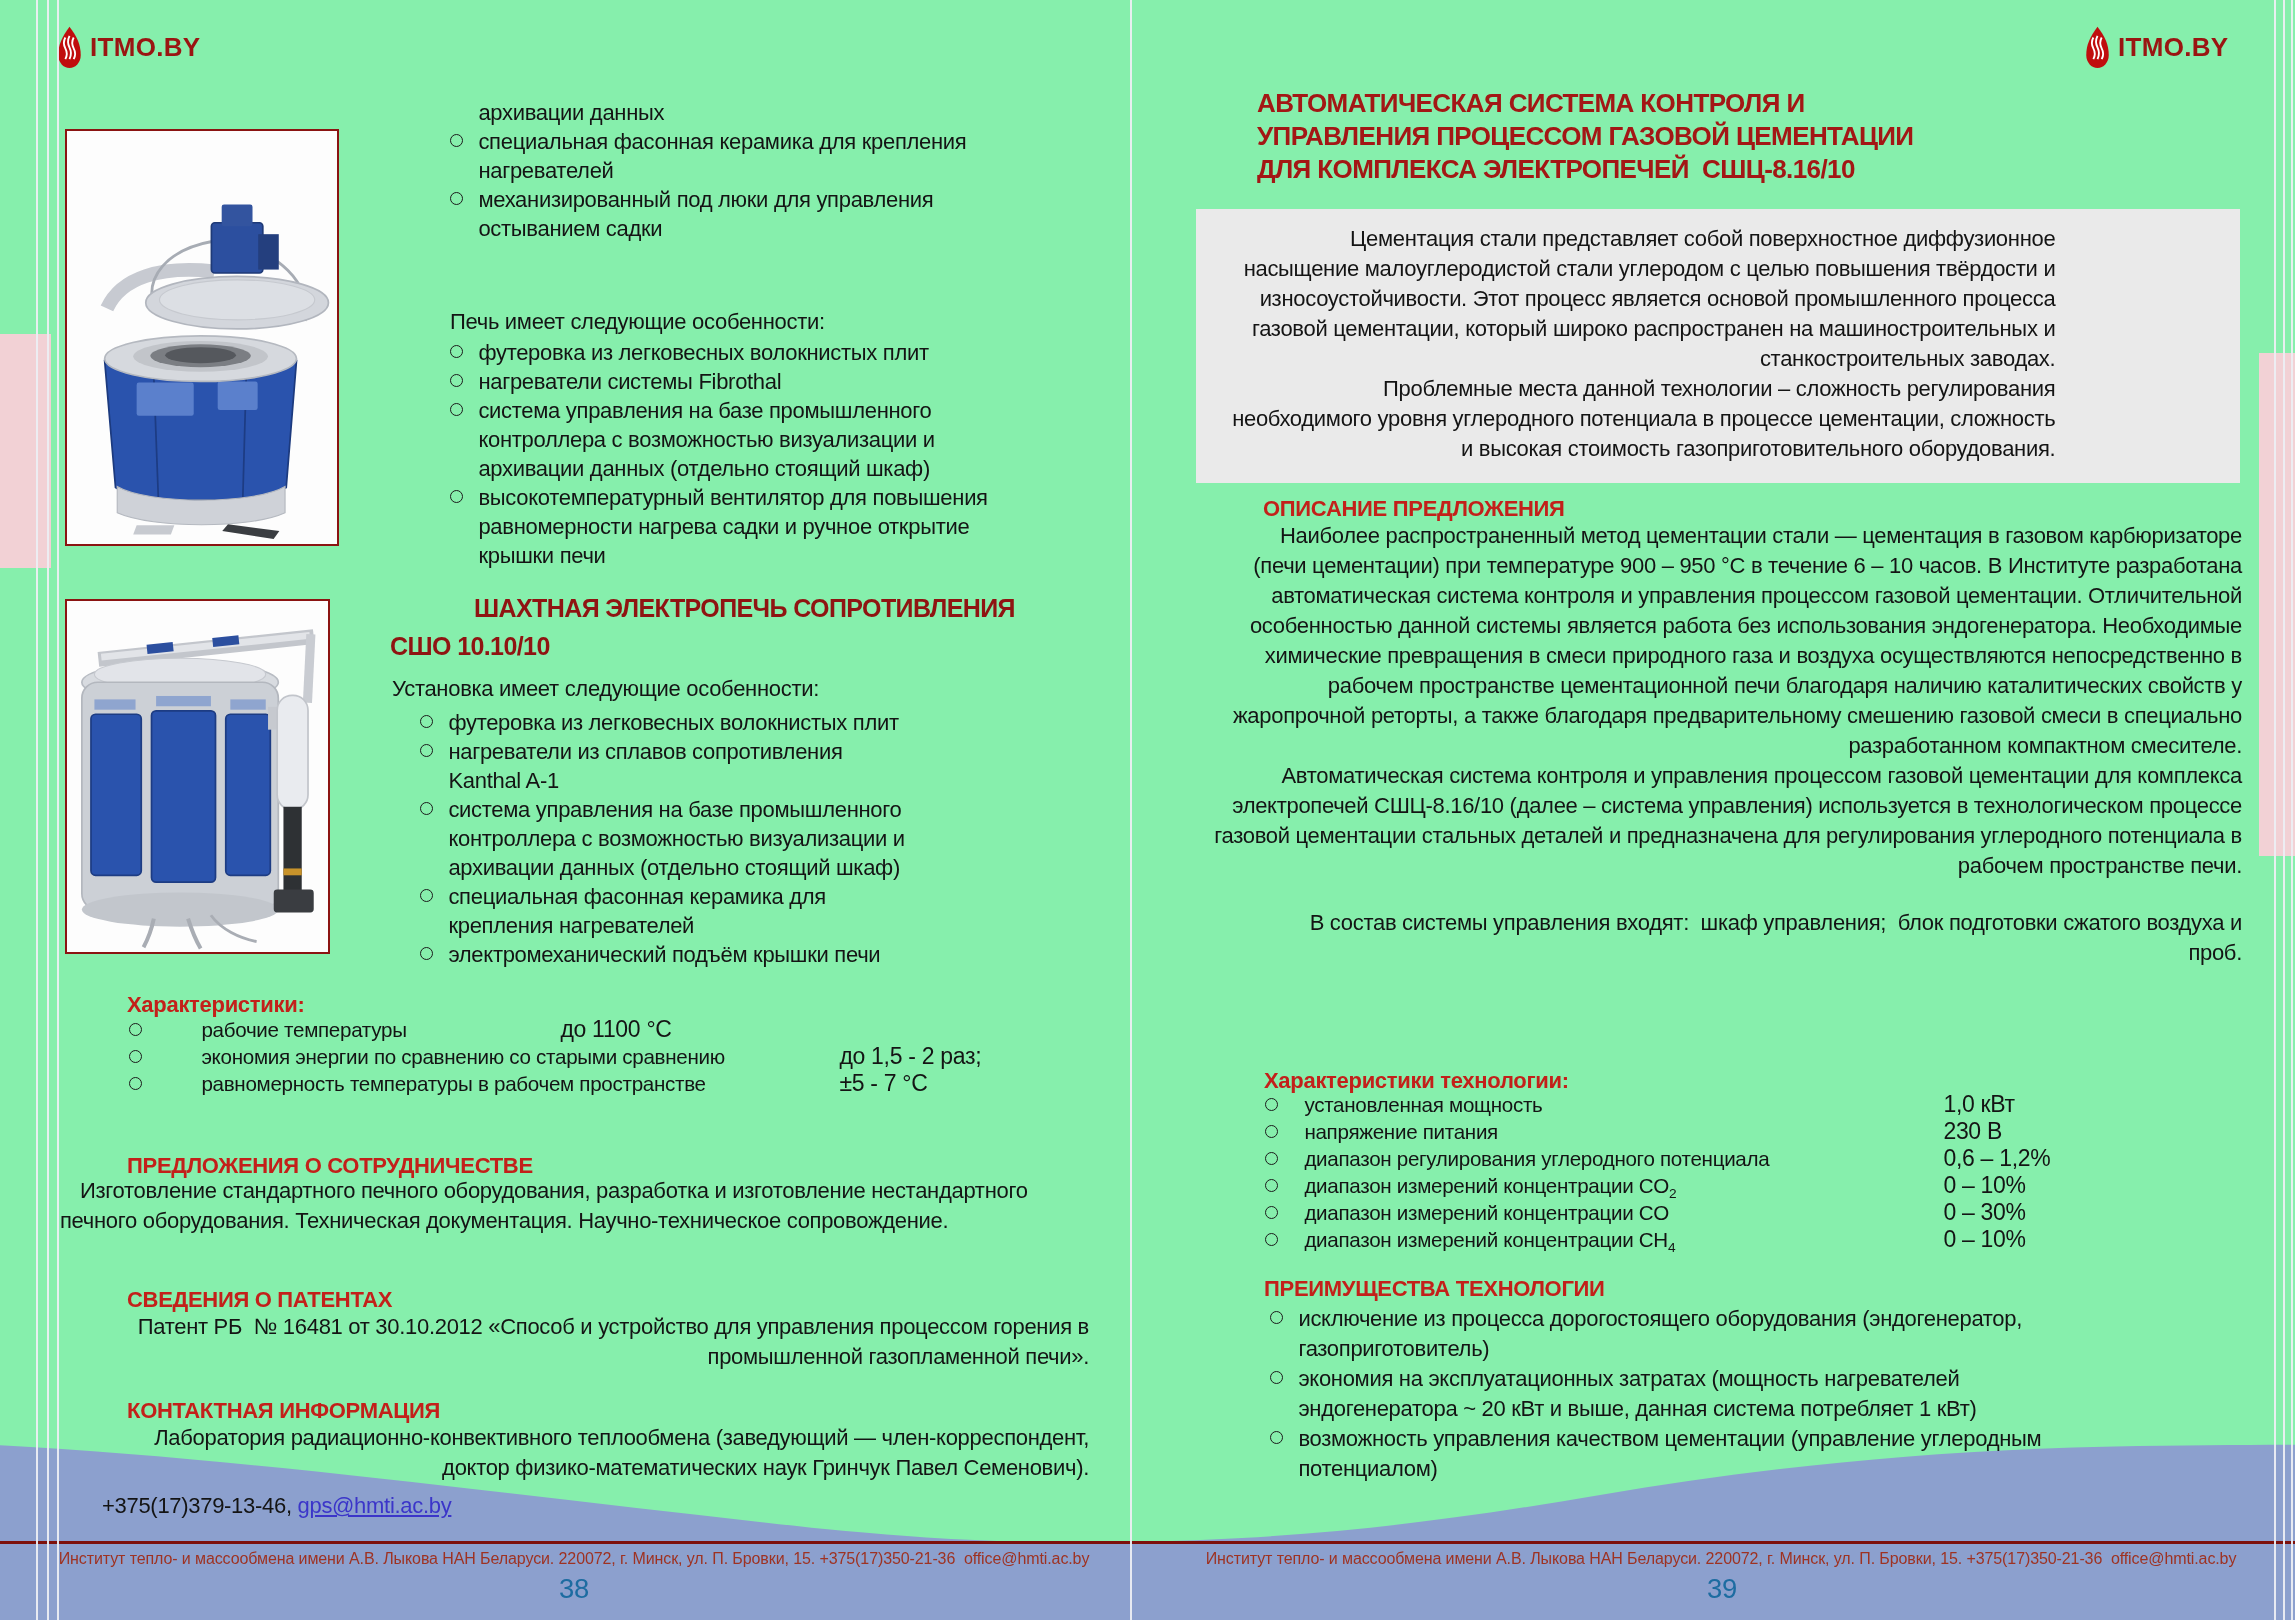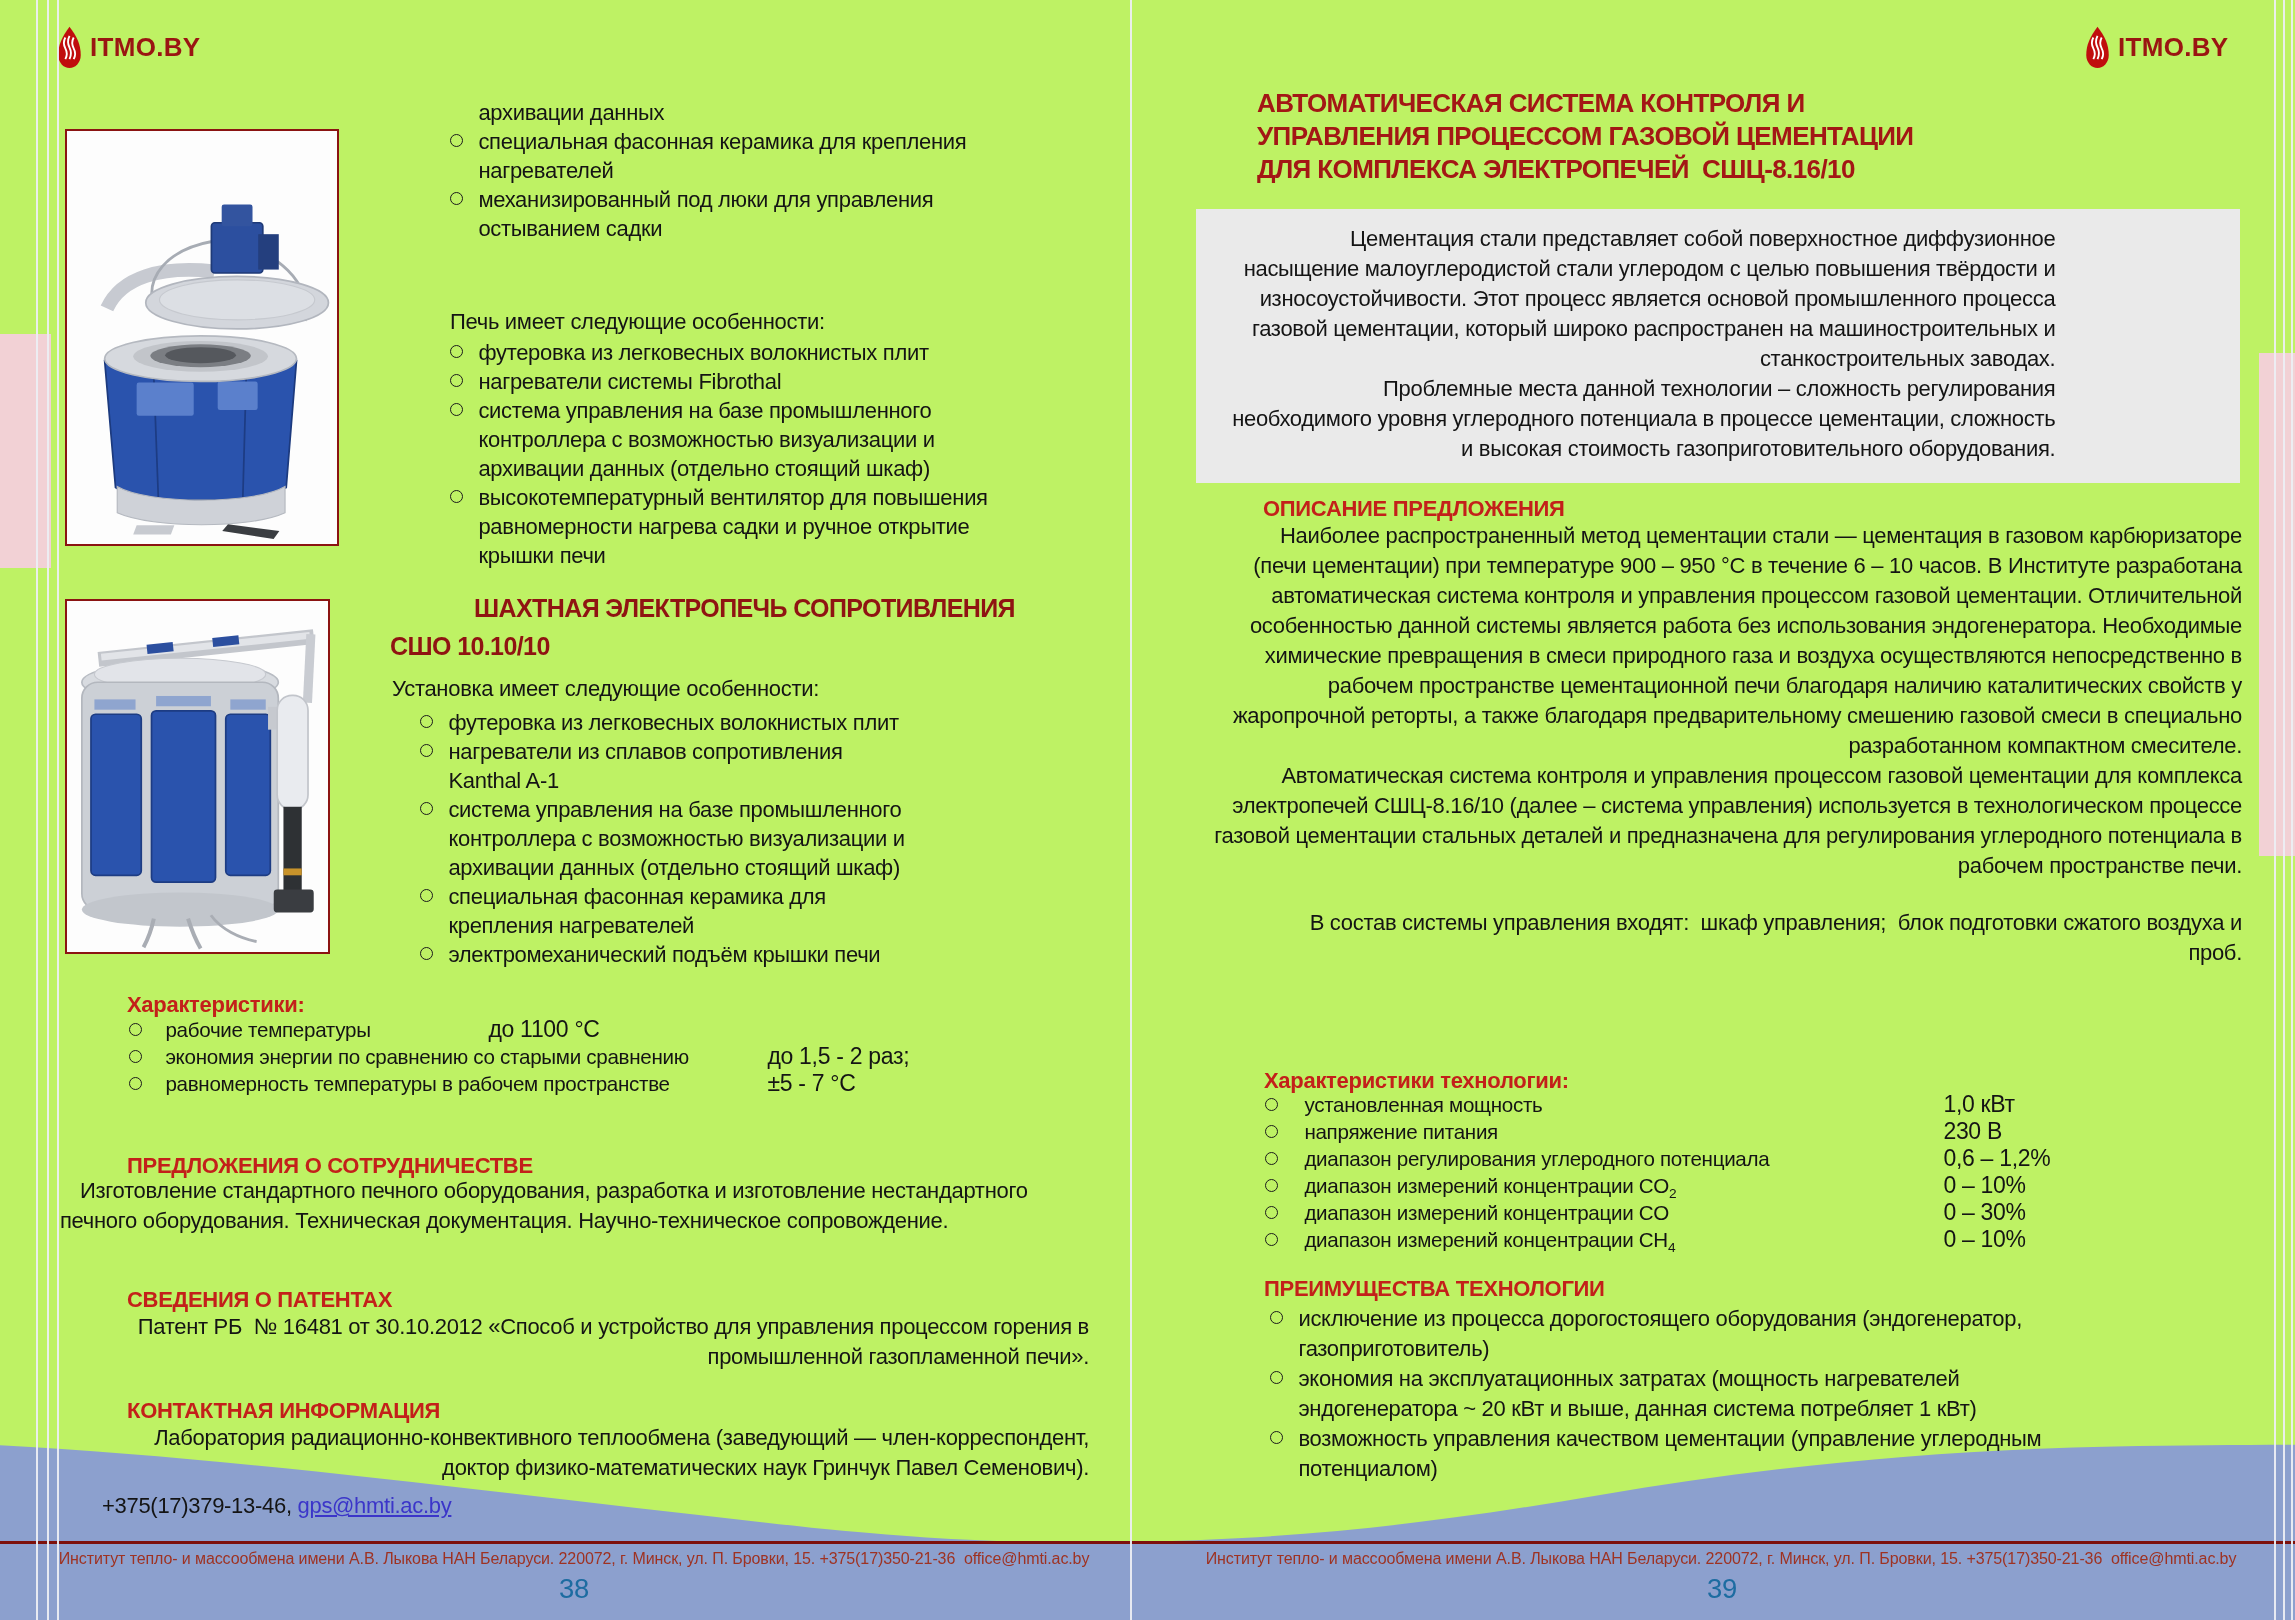--- a/index.html
+++ b/index.html
@@ -1,16 +1,16 @@
 <!DOCTYPE html>
 <html style="font-size:9.1px"><head>
 <meta charset="utf-8">
 <style>
   html,body{margin:0;padding:0;background:#777;}
-  #sheet{position:relative;width:2295px;height:1620px;background:#bef264;overflow:hidden;
+  #sheet{position:relative;width:2295px;height:1620px;background:#86efac;overflow:hidden;
          font-family:"Liberation Sans",sans-serif;color:#141414;letter-spacing:-0.3px;}
   .abs{position:absolute;}
   
   .pink{background:#f2d1d5;z-index:1;}
   .vline{position:absolute;top:0;height:1620px;width:1.7px;background:rgba(236,238,243,0.95);z-index:6;}
   .wave{position:absolute;left:0;top:1372px;width:2295px;height:249px;z-index:2;}
   .footline{position:absolute;left:0;top:1541px;width:2295px;height:2.9px;background:#7d100c;z-index:5;}
   
   .logo{display:flex;align-items:center;gap:8px;z-index:4;}
   .logo .txt{font-weight:bold;font-size:26px;color:#9a1512;letter-spacing:0.3px;}
@@ -22,21 +22,21 @@
   .body38{font-size:22px;line-height:30px;}
   .ind118{text-indent:67px;text-align:right;}
   .ind35{text-indent:20px;}
   
   ul.blist{list-style:none;margin:0;padding:0;}
   ul.blist li{display:flex;align-items:flex-start;font-size:22px;line-height:29px;}
   ul.blist .o{flex:0 0 11.4px;height:11.4px;border:1.7px solid #1c1c1c;border-radius:50%;margin:6.9px 15px 0 0;}
   ul.blist li.nobullet .o{visibility:hidden;}
   ul.blist .t{flex:1;}
   
-  .crow{display:flex;align-items:baseline;height:27px;font-size:20.6px;}
+  .crow{display:flex;align-items:baseline;height:27px;font-size:20.6px;gap:36px;}
   .crow .o{flex:0 0 11.4px;height:11.4px;border:1.7px solid #1c1c1c;border-radius:50%;align-self:center;margin-right:23px;}
   .crow .lab{white-space:nowrap;overflow:visible;}
   .crow.r-narrow .lab{width:323px;}
   .crow.r-wide .lab{width:602px;}
   .crow .val{font-size:23px;white-space:nowrap;}
   .crow2{display:flex;align-items:baseline;height:27px;font-size:20.6px;}
   .crow2 .o{flex:0 0 11.4px;height:11.4px;border:1.7px solid #1c1c1c;border-radius:50%;align-self:center;margin-right:26px;}
   .crow2 .lab{width:639px;}
   .crow2 .lab sub{font-size:13.7px;}
   .crow2 .val{font-size:23px;white-space:nowrap;}

